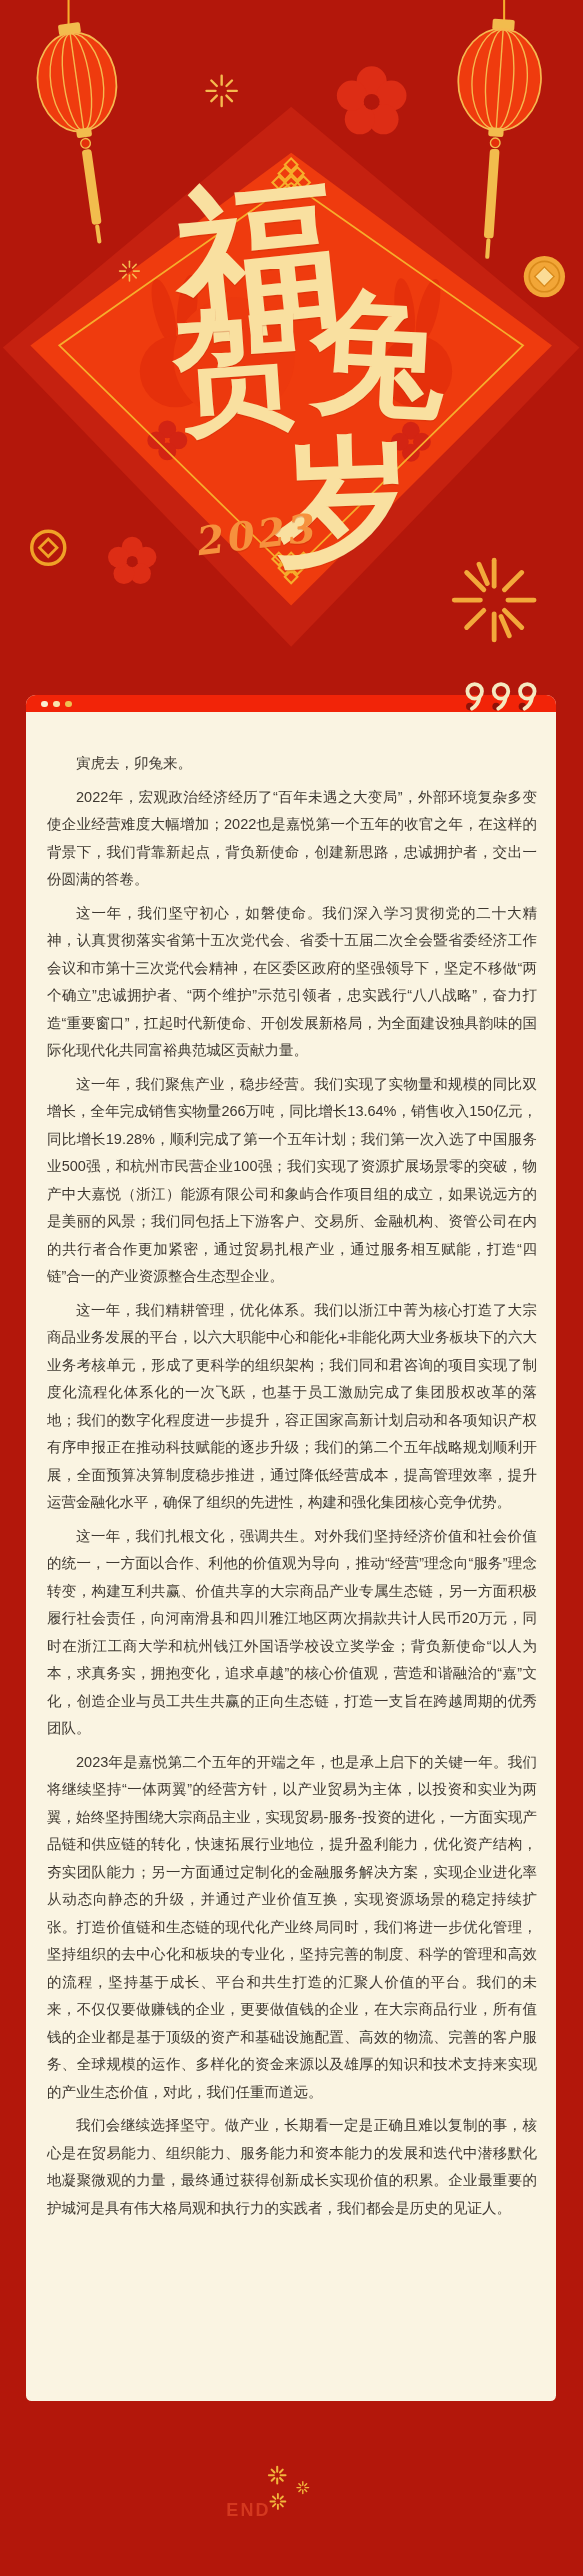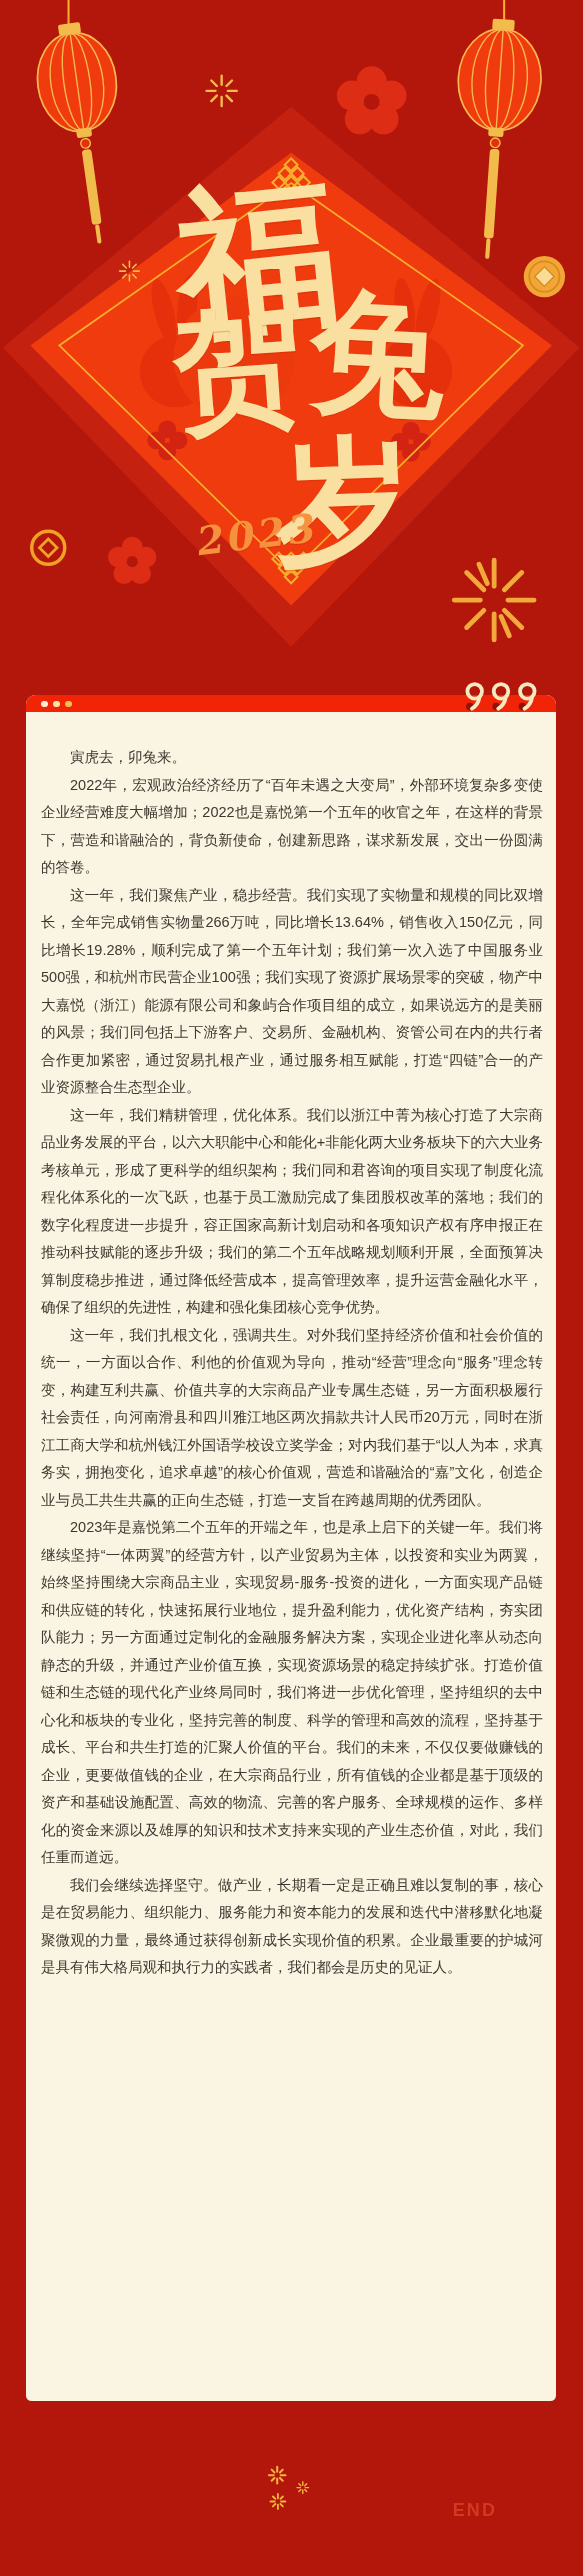--- a/index.html
+++ b/index.html
@@ -45,26 +45,26 @@
   .bar-dot.d2{left:27px;background:#F8E3AE;}
   .bar-dot.d3{left:39px;background:#EFC052;}
   .rings{position:absolute;top:-19px;right:9.6px;width:90px;height:39px;}
   .card-body{
     box-sizing:border-box;
     height:1689px;overflow:hidden;
     padding:32px 13px 26px 15px;
     font-size:14.5px;line-height:27.5px;
     color:#3E3831;text-align:justify;
   }
-  .card-body p{margin:0;text-indent:2em;}
+  .card-body p{margin:6px;text-indent:2em;}
   
   .footer-sparks{position:absolute;left:253px;top:2464px;width:83px;height:50px;}
   .end-label{
     position:absolute;left:0;top:2500px;width:497px;
-    text-align:right;
+    text-align:center;
     color:#D4381F;font-weight:bold;font-size:18px;letter-spacing:2.1px;
   }
 </style>
 </head>
 <body>
 
 <div class="hero">
   <svg width="583" height="695" viewBox="0 0 847 1010">
 
     <polygon points="423,155 842,505 423,940 4,505" fill="#C52110"></polygon>
@@ -236,24 +236,25 @@
       </g>
       <g transform="translate(76,0)">
         <circle cx="20" cy="44" r="5.5" fill="#8F1309"></circle>
         <circle cx="27" cy="22" r="10.5" fill="none" stroke="#F5E9C0" stroke-width="5.5"></circle>
         <path d="M34 30 Q32 42 23 47" fill="none" stroke="#F5E9C0" stroke-width="5.5" stroke-linecap="round"></path>
       </g>
     </svg>
   </div>
   <div class="card-body">
     <p>寅虎去，卯兔来。</p>
-    <p>2022年，宏观政治经济经历了“百年未遇之大变局”，外部环境复杂多变使企业经营难度大幅增加；2022也是嘉悦第一个五年的收官之年，在这样的背景下，营造和谐融洽的，背负新使命，创建新思路，谋求新发展，交出一份圆满的答卷。</p>
+    <p>2022年，宏观政治经济经历了“百年未遇之大变局”，外部环境复杂多变使企业经营难度大幅增加；2022也是嘉悦第一个五年的收官之年，在这样的背景下，我们背靠新起点，背负新使命，创建新思路，忠诚拥护者，交出一份圆满的答卷。</p>
+    <p>这一年，我们坚守初心，如磐使命。我们深入学习贯彻党的二十大精神，认真贯彻落实省第十五次党代会、省委十五届二次全会暨省委经济工作会议和市第十三次党代会精神，在区委区政府的坚强领导下，坚定不移做“两个确立”忠诚拥护者、“两个维护”示范引领者，忠实践行“八八战略”，奋力打造“重要窗口”，扛起时代新使命、开创发展新格局，为全面建设独具韵味的国际化现代化共同富裕典范城区贡献力量。</p>
     <p>这一年，我们聚焦产业，稳步经营。我们实现了实物量和规模的同比双增长，全年完成销售实物量266万吨，同比增长13.64%，销售收入150亿元，同比增长19.28%，顺利完成了第一个五年计划；我们第一次入选了中国服务业500强，和杭州市民营企业100强；我们实现了资源扩展场景零的突破，物产中大嘉悦（浙江）能源有限公司和象屿合作项目组的成立，如果说远方的是美丽的风景；我们同包括上下游客户、交易所、金融机构、资管公司在内的共行者合作更加紧密，通过贸易扎根产业，通过服务相互赋能，打造“四链”合一的产业资源整合生态型企业。</p>
     <p>这一年，我们精耕管理，优化体系。我们以浙江中菁为核心打造了大宗商品业务发展的平台，以六大职能中心和能化+非能化两大业务板块下的六大业务考核单元，形成了更科学的组织架构；我们同和君咨询的项目实现了制度化流程化体系化的一次飞跃，也基于员工激励完成了集团股权改革的落地；我们的数字化程度进一步提升，容正国家高新计划启动和各项知识产权有序申报正在推动科技赋能的逐步升级；我们的第二个五年战略规划顺利开展，全面预算决算制度稳步推进，通过降低经营成本，提高管理效率，提升运营金融化水平，确保了组织的先进性，构建和强化集团核心竞争优势。</p>
-    <p>这一年，我们扎根文化，强调共生。对外我们坚持经济价值和社会价值的统一，一方面以合作、利他的价值观为导向，推动“经营”理念向“服务”理念转变，构建互利共赢、价值共享的大宗商品产业专属生态链，另一方面积极履行社会责任，向河南滑县和四川雅江地区两次捐款共计人民币20万元，同时在浙江工商大学和杭州钱江外国语学校设立奖学金；对内我们基于“以人为本，求真务实，拥抱变化，追求卓越”的核心价值观，营造和谐融洽的“嘉”文化，创造企业与员工共生共赢的正向生态链，打造一支旨在跨越周期的优秀团队。</p>
+    <p>这一年，我们扎根文化，强调共生。对外我们坚持经济价值和社会价值的统一，一方面以合作、利他的价值观为导向，推动“经营”理念向“服务”理念转变，构建互利共赢、价值共享的大宗商品产业专属生态链，另一方面积极履行社会责任，向河南滑县和四川雅江地区两次捐款共计人民币20万元，同时在浙江工商大学和杭州钱江外国语学校设立奖学金；背负新使命“以人为本，求真务实，拥抱变化，追求卓越”的核心价值观，营造和谐融洽的“嘉”文化，创造企业与员工共生共赢的正向生态链，打造一支旨在跨越周期的优秀团队。</p>
     <p>2023年是嘉悦第二个五年的开端之年，也是承上启下的关键一年。我们将继续坚持“一体两翼”的经营方针，以产业贸易为主体，以投资和实业为两翼，始终坚持围绕大宗商品主业，实现贸易-服务-投资的进化，一方面实现产品链和供应链的转化，快速拓展行业地位，提升盈利能力，优化资产结构，夯实团队能力；另一方面通过定制化的金融服务解决方案，实现企业进化率从动态向静态的升级，并通过产业价值互换，实现资源场景的稳定持续扩张。打造价值链和生态链的现代化产业终局同时，我们将进一步优化管理，坚持组织的去中心化和板块的专业化，坚持完善的制度、科学的管理和高效的流程，坚持基于成长、平台和共生打造的汇聚人价值的平台。我们的未来，不仅仅要做赚钱的企业，更要做值钱的企业，在大宗商品行业，所有值钱的企业都是基于顶级的资产和基础设施配置、高效的物流、完善的客户服务、全球规模的运作、多样化的资金来源以及雄厚的知识和技术支持来实现的产业生态价值，对此，我们任重而道远。</p>
     <p>我们会继续选择坚守。做产业，长期看一定是正确且难以复制的事，核心是在贸易能力、组织能力、服务能力和资本能力的发展和迭代中潜移默化地凝聚微观的力量，最终通过获得创新成长实现价值的积累。企业最重要的护城河是具有伟大格局观和执行力的实践者，我们都会是历史的见证人。</p>
 
   </div>
 </div>
 
 <svg class="footer-sparks" viewBox="0 0 120 72">
   <g stroke="#F2B53C" stroke-width="3" stroke-linecap="round">
     <g transform="translate(35,16)">
       <line x1="0" y1="-12" x2="0" y2="-5"></line>

